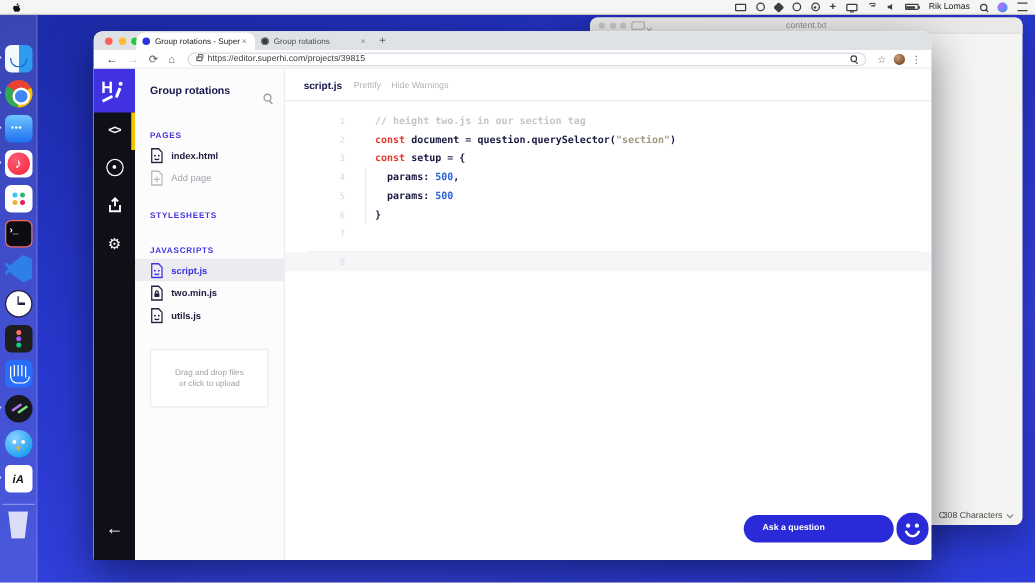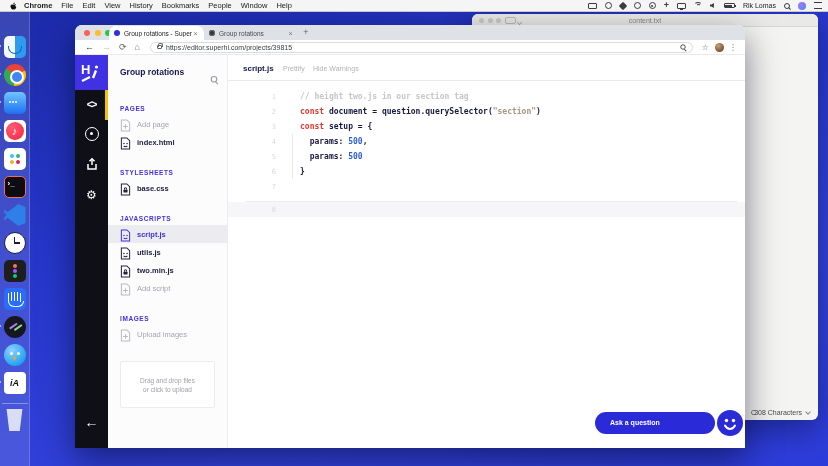--- a/index.html
+++ b/index.html
@@ -194,21 +194,20 @@
 </head>
 <body>
 
 <div class="menubar">
   <span class="apple">
     <svg viewBox="0 0 16 16">
         <path d="M11.3 1.1c-.8.05-1.8.6-2.3 1.3-.5.6-.9 1.5-.7 2.4.9.1 1.8-.5 2.4-1.2.5-.7.8-1.6.6-2.5z"></path>
         <path d="M11.6 5c-1.3 0-1.9.8-2.8.8-.9 0-1.7-.8-2.8-.8C4.6 5 3 6.2 3 8.7c0 2.8 2 6.2 3.6 6.2.8 0 1.2-.5 2.2-.5s1.4.5 2.2.5c1.6 0 3.5-3.4 3.5-5.1-1.6-.7-2-2-2-2.7 0-1 .6-1.8 1.2-2.2-.6-.6-1.5-.9-2.1-.9z"></path>
       </svg>
   </span>
-  <span><span class="mitem bold">Chrome</span><span class="mitem">File</span><span class="mitem">Edit</span><span class="mitem">View</span><span class="mitem">History</span><span class="mitem">Bookmarks</span><span class="mitem">People</span><span class="mitem">Window</span><span class="mitem">Help</span></span>
   <span class="mb-right">
     <span style="display:flex;align-items:center;">
         <span class="si si-screen-mirroring"></span>
         <span class="si si-time-machine"></span>
         <span class="si si-dropbox"></span>
         <span class="si si-sync"></span>
         <span class="si si-shield"></span>
         <span class="si si-plus"></span>
         <span class="si si-display"></span>
         <span class="si si-wifi"></span>
@@ -345,93 +344,68 @@
     </div>
 
     <div class="sidebar">
       <div class="sb-head">
         <span class="sb-title">Group rotations</span>
         <span class="sb-search"><span class="mag"></span></span>
       </div>
       <div>
           <div class="sb-section">
             <div class="sb-label">PAGES</div>
-            <div class="sb-item add">
-              <span class="fi"><svg viewBox="0 0 12 14">
-                  <path class="st" d="M1.5 1h6l3 3v9h-9z" fill="none"></path>
-                  <path class="st" d="M6 5.5v5M3.5 8h5" fill="none"></path>
-                </svg></span>
-              <span class="fn">Add page</span>
-            </div>
             <div class="sb-item file">
               <span class="fi"><svg viewBox="0 0 12 14">
                   <path class="st" d="M1.5 1h6l3 3v9h-9z" fill="none"></path>
                   <circle cx="4.3" cy="7" r="0.8" class="fl"></circle>
                   <circle cx="7.7" cy="7" r="0.8" class="fl"></circle>
                   <path class="st" d="M4 9.6c.9 1.1 3.1 1.1 4 0" fill="none"></path>
                 </svg></span>
               <span class="fn">index.html</span>
             </div>
+            <div class="sb-item add">
+              <span class="fi"><svg viewBox="0 0 12 14">
+                  <path class="st" d="M1.5 1h6l3 3v9h-9z" fill="none"></path>
+                  <path class="st" d="M6 5.5v5M3.5 8h5" fill="none"></path>
+                </svg></span>
+              <span class="fn">Add page</span>
+            </div>
           </div>
           <div class="sb-section">
             <div class="sb-label">STYLESHEETS</div>
-            <div class="sb-item locked">
-              <span class="fi"><svg viewBox="0 0 12 14">
-                  <path class="st" d="M1.5 1h6l3 3v9h-9z" fill="none"></path>
-                  <rect x="3.8" y="7.2" width="4.4" height="3.2" rx="0.6" class="fl"></rect>
-                  <path class="st" d="M4.8 7.2V6.2a1.2 1.2 0 0 1 2.4 0v1" fill="none"></path>
-                </svg></span>
-              <span class="fn">base.css</span>
-            </div>
           </div>
           <div class="sb-section">
             <div class="sb-label">JAVASCRIPTS</div>
             <div class="sb-item file active">
               <span class="fi"><svg viewBox="0 0 12 14">
                   <path class="st" d="M1.5 1h6l3 3v9h-9z" fill="none"></path>
                   <circle cx="4.3" cy="7" r="0.8" class="fl"></circle>
                   <circle cx="7.7" cy="7" r="0.8" class="fl"></circle>
                   <path class="st" d="M4 9.6c.9 1.1 3.1 1.1 4 0" fill="none"></path>
                 </svg></span>
               <span class="fn">script.js</span>
             </div>
+            <div class="sb-item locked">
+              <span class="fi"><svg viewBox="0 0 12 14">
+                  <path class="st" d="M1.5 1h6l3 3v9h-9z" fill="none"></path>
+                  <rect x="3.8" y="7.2" width="4.4" height="3.2" rx="0.6" class="fl"></rect>
+                  <path class="st" d="M4.8 7.2V6.2a1.2 1.2 0 0 1 2.4 0v1" fill="none"></path>
+                </svg></span>
+              <span class="fn">two.min.js</span>
+            </div>
             <div class="sb-item file">
               <span class="fi"><svg viewBox="0 0 12 14">
                   <path class="st" d="M1.5 1h6l3 3v9h-9z" fill="none"></path>
                   <circle cx="4.3" cy="7" r="0.8" class="fl"></circle>
                   <circle cx="7.7" cy="7" r="0.8" class="fl"></circle>
                   <path class="st" d="M4 9.6c.9 1.1 3.1 1.1 4 0" fill="none"></path>
                 </svg></span>
               <span class="fn">utils.js</span>
             </div>
-            <div class="sb-item locked">
-              <span class="fi"><svg viewBox="0 0 12 14">
-                  <path class="st" d="M1.5 1h6l3 3v9h-9z" fill="none"></path>
-                  <rect x="3.8" y="7.2" width="4.4" height="3.2" rx="0.6" class="fl"></rect>
-                  <path class="st" d="M4.8 7.2V6.2a1.2 1.2 0 0 1 2.4 0v1" fill="none"></path>
-                </svg></span>
-              <span class="fn">two.min.js</span>
-            </div>
-            <div class="sb-item add">
-              <span class="fi"><svg viewBox="0 0 12 14">
-                  <path class="st" d="M1.5 1h6l3 3v9h-9z" fill="none"></path>
-                  <path class="st" d="M6 5.5v5M3.5 8h5" fill="none"></path>
-                </svg></span>
-              <span class="fn">Add script</span>
-            </div>
-          </div>
-          <div class="sb-section">
-            <div class="sb-label">IMAGES</div>
-            <div class="sb-item add">
-              <span class="fi"><svg viewBox="0 0 12 14">
-                  <path class="st" d="M1.5 1h6l3 3v9h-9z" fill="none"></path>
-                  <path class="st" d="M6 5.5v5M3.5 8h5" fill="none"></path>
-                </svg></span>
-              <span class="fn">Upload images</span>
-            </div>
           </div>
         </div>
       <div class="dropzone">
         <span>Drag and drop files</span>
         <span>or click to upload</span>
       </div>
     </div>
 
     <div class="main">
       <div class="mtop">

